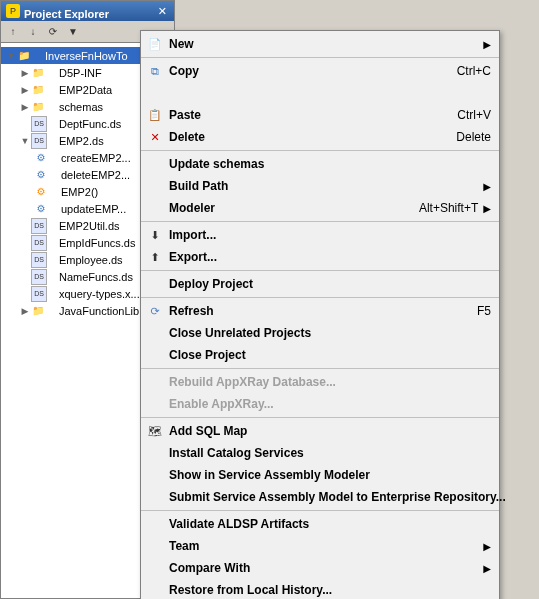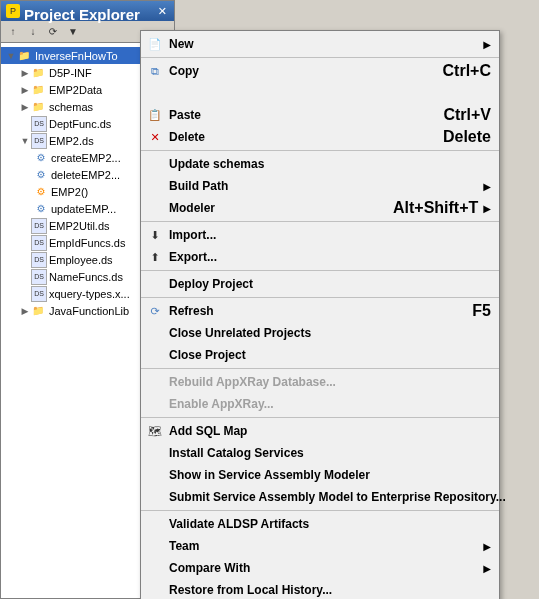--- a/index.html
+++ b/index.html
@@ -46,21 +46,21 @@
       background: #ffd700;
       border-radius: 2px;
       font-size: 9px;
       display: flex;
       align-items: center;
       justify-content: center;
       color: #333;
     }
 
     .title-text {
-      font-size: 15px;
+      font-size: 11px;
       font-weight: bold;
       margin-top: 6px;
     }
 
     .title-close {
       background: none;
       border: none;
       color: white;
       font-size: 11px;
       cursor: pointer;
@@ -129,21 +129,21 @@
       width: 16px;
       height: 16px;
       display: inline-flex;
       align-items: center;
       justify-content: center;
       flex-shrink: 0;
       font-size: 10px;
     }
 
     .tree-label {
-      margin-left: 2px;
+      margin-left: 12px;
       font-size: 11px;
     }
 
     
     .icon-folder { color: #ffd700; }
 
     
     .context-menu {
       position: absolute;
       top: 30px;
@@ -171,24 +171,23 @@
       cursor: default;
     }
 
     .menu-item-label {
       flex: 1;
       font-size: 12px;
       font-weight: bold;
     }
 
     .menu-item-shortcut {
-      font-size: 16px;
+      font-size: 12px;
       color: inherit;
       margin-left: 20px;
-      font-weight: bold;
     }
 
     .menu-item-arrow {
       font-size: 10px;
       margin-left: 5px;
     }
 
     .menu-icon {
       position: absolute;
       left: 6px;

